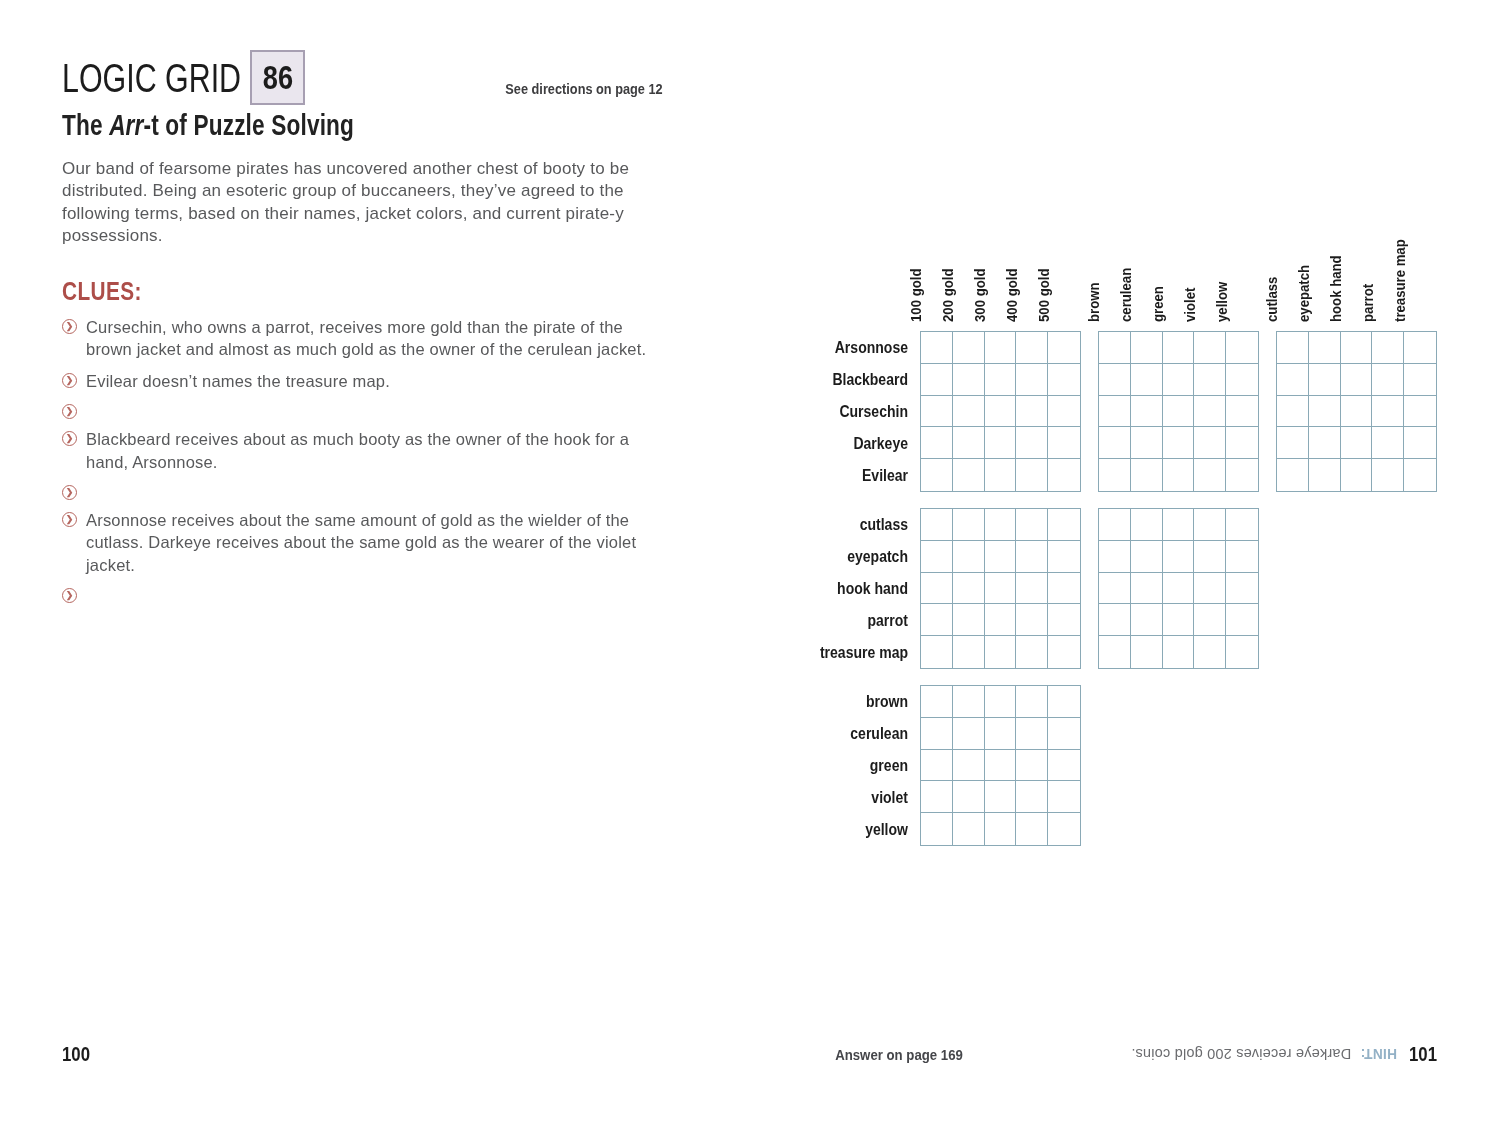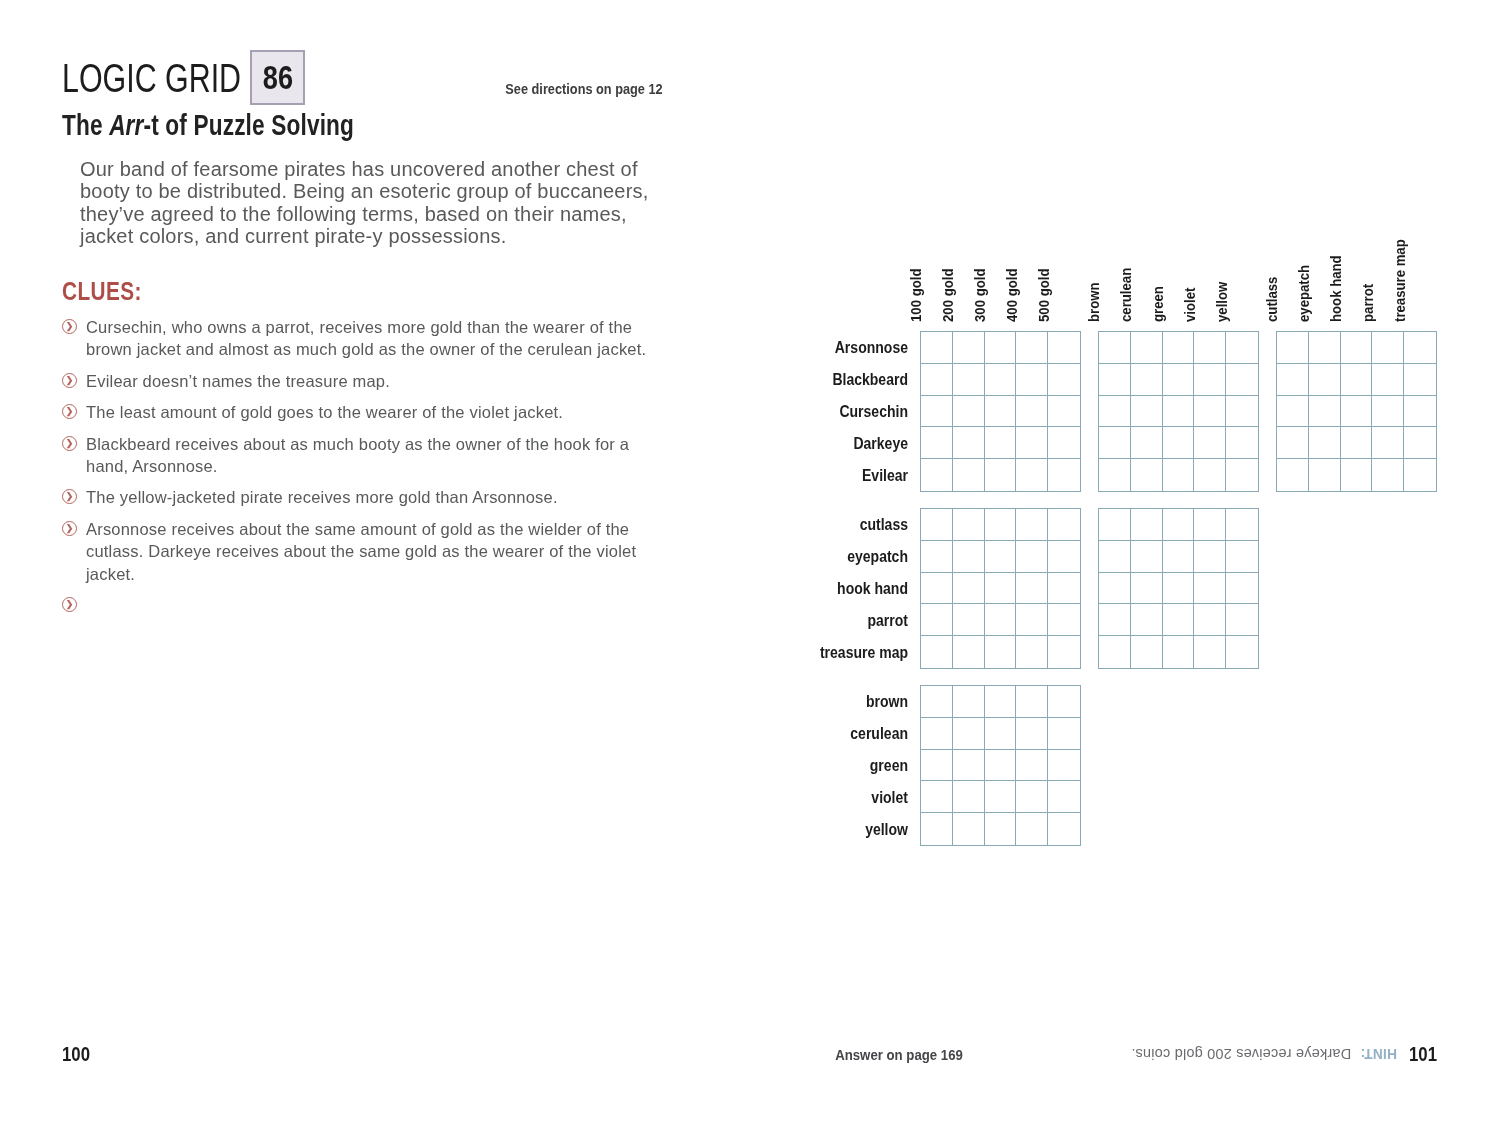--- a/index.html
+++ b/index.html
@@ -20,22 +20,22 @@
     transform:scaleX(.76);transform-origin:0 50%;white-space:nowrap;color:var(--ink);}
   #num-box{position:absolute;left:250px;top:50px;width:55px;height:55px;
     background:var(--boxbg);border:2px solid var(--boxbd);
     font-size:34px;font-weight:700;line-height:51px;text-align:center;}
   #num-box span{display:inline-block;transform:scaleX(.8);}
   #directions{position:absolute;left:459px;top:80px;width:250px;text-align:center;
     font-size:15px;font-weight:600;color:#3d3d3f;transform:scaleX(.85);white-space:nowrap;}
   #subtitle{position:absolute;left:62px;top:109px;font-size:29px;font-weight:600;
     letter-spacing:.2px;transform:scaleX(.78);transform-origin:0 50%;white-space:nowrap;color:#222;}
 
-  #intro{position:absolute;left:80px;top:158px;width:588px;
-    font-size:20px;line-height:22.4px;letter-spacing:.2px;color:var(--body);}
+  #intro{position:absolute;left:62px;top:158px;width:588px;
+    font-size:17px;line-height:22.4px;letter-spacing:.2px;color:var(--body);}
 
   #clues-heading{position:absolute;left:62px;top:276px;font-size:26px;font-weight:700;
     letter-spacing:.5px;color:var(--accent);transform:scaleX(.8);transform-origin:0 50%;}
 
   #clues{position:absolute;left:62px;top:316px;width:600px;list-style:none;
     display:flex;flex-direction:column;gap:9px;}
   #clues li{display:flex;align-items:flex-start;}
   .bullet{flex:0 0 15px;width:15px;height:15px;margin-top:3px;border:1.5px solid var(--bullet);
     border-radius:50%;display:flex;align-items:center;justify-content:center;
     font-size:9px;line-height:1;color:var(--bullet);font-weight:700;}
@@ -75,37 +75,35 @@
 
 <div id="subtitle"><span>The </span><i class="sub-it">Arr</i><span>-t of Puzzle Solving</span></div>
 
 <p id="intro">Our band of fearsome pirates has uncovered another chest of booty to be distributed. Being an esoteric group of buccaneers, they’ve agreed to the following terms, based on their names, jacket colors, and current pirate-y possessions.</p>
 
 <div id="clues-heading">CLUES:</div>
 
 <ul id="clues">
   <li>
       <span class="bullet">❯</span>
-      <span class="clue-text"><i class="sub-it"></i><span>Cursechin, who owns a parrot, receives more gold than the wearer of the brown jacket and almost as much gold as the owner of the cerulean jacket.</span><i class="sub-it"></i></span>
+      <span class="clue-text"><i class="sub-it"></i><span>Cursechin, who owns a parrot, receives more gold than the pirate of the brown jacket and almost as much gold as the owner of the cerulean jacket.</span><i class="sub-it"></i></span>
     </li>
   <li>
       <span class="bullet">❯</span>
       <span class="clue-text"><i class="sub-it"></i><span>Evilear doesn’t names the treasure map.</span><i class="sub-it"></i></span>
     </li>
   <li>
       <span class="bullet">❯</span>
-      <span class="clue-text"><i class="sub-it"></i><span>The least amount of gold goes to the wearer of the violet jacket.</span><i class="sub-it"></i></span>
     </li>
   <li>
       <span class="bullet">❯</span>
       <span class="clue-text"><i class="sub-it"></i><span>Blackbeard receives about as much booty as the owner of the hook for a hand, Arsonnose.</span><i class="sub-it"></i></span>
     </li>
   <li>
       <span class="bullet">❯</span>
-      <span class="clue-text"><i class="sub-it"></i><span>The yellow-jacketed pirate receives more gold than Arsonnose.</span><i class="sub-it"></i></span>
     </li>
   <li>
       <span class="bullet">❯</span>
       <span class="clue-text"><i class="sub-it"></i><span>Arsonnose receives about the same amount of gold as the wielder of the cutlass. Darkeye receives about the same gold as the wearer of the violet jacket.</span><i class="sub-it"></i></span>
     </li>
   <li>
       <span class="bullet">❯</span>
     </li>
 </ul>
 

